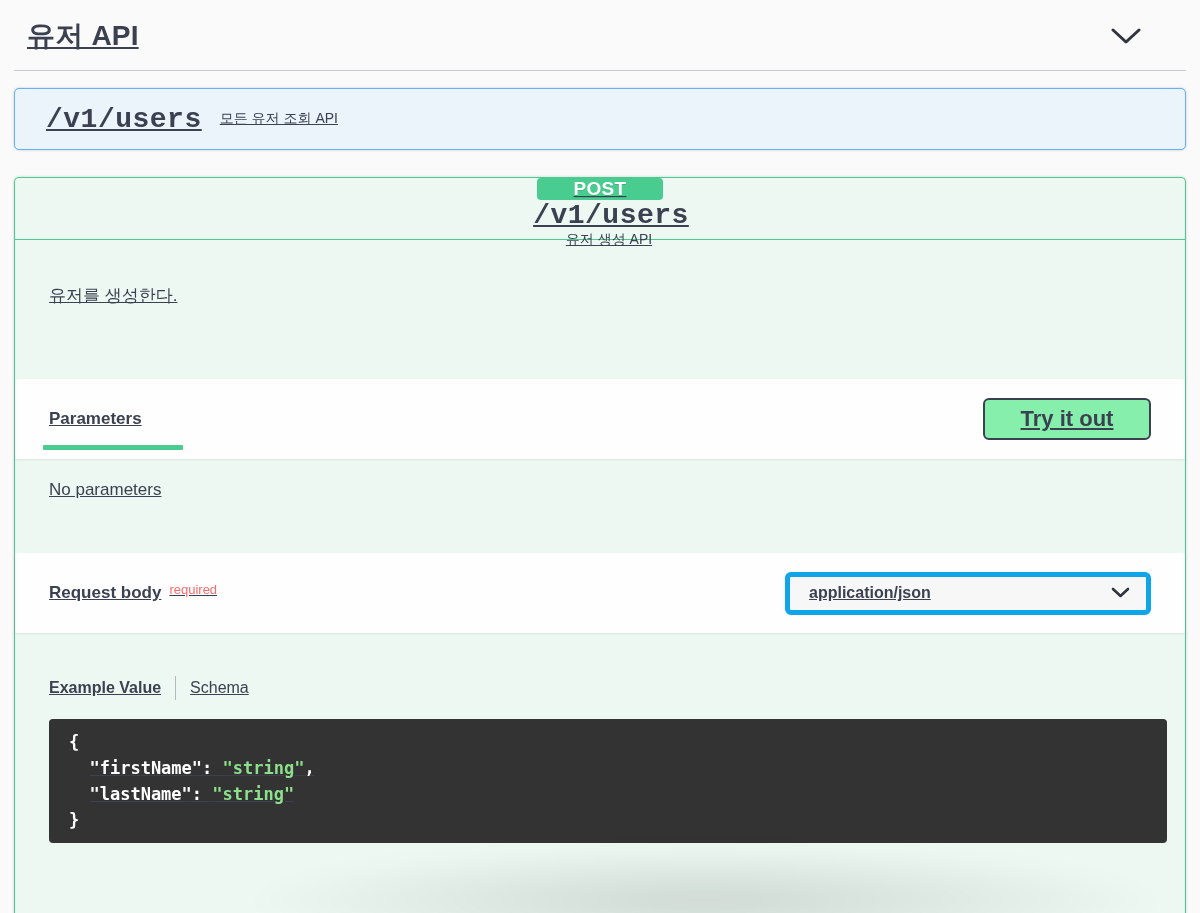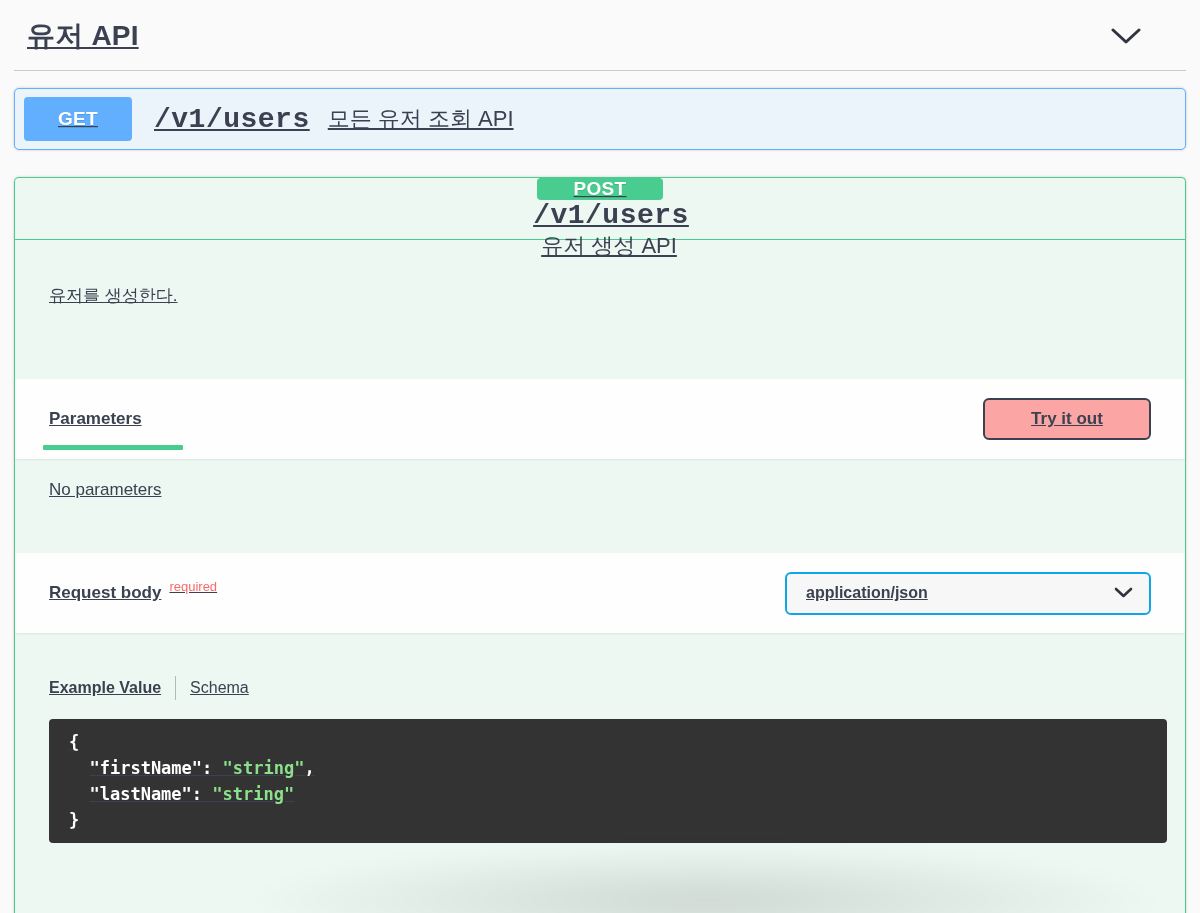--- a/index.html
+++ b/index.html
@@ -22,37 +22,37 @@
   .opblock.post{ margin-top:27px; background:#edf8f2; border:1px solid var(--post); border-bottom:none; height:792px; border-radius:5px 5px 0 0; }
 
   .summary{ display:flex; align-items:center; padding:0 9px; height:60px; cursor:pointer; }
   .post .summary{ border-bottom:1px solid var(--post); height:62px;flex-direction:column; }
   .method-badge{ display:inline-flex; align-items:center; justify-content:center; height:44px; border-radius:4px;
                  color:#fff; font-size:19px; font-weight:700; text-shadow:0 1px 0 rgba(0,0,0,.12); letter-spacing:.3px; }
   .get-badge{ width:108px; background:var(--get); }
   .post-badge{ width:126px; background:var(--post); }
   .summary-path{ font-family:"Liberation Mono","DejaVu Sans Mono",monospace; font-weight:700; font-size:28px;
                  letter-spacing:.5px; color:var(--heading-text); margin-left:22px; }
-  .summary-desc{ font-size:22px; color:var(--heading-text); margin-left:18px; }
+  .summary-desc{ font-size:14px; color:var(--heading-text); margin-left:18px; }
 
   
   .op-desc{ height:127px; padding:44px 34px; font-size:17px; color:var(--heading-text); }
   .sec-header{ height:80px; background:rgba(255,255,255,.85); box-shadow:0 1px 2px rgba(0,0,0,.08);
                display:flex; align-items:center; justify-content:space-between; padding:0 34px; position:relative;margin-top:12px; }
   .tab-wrap{ position:relative; font-size:17px; font-weight:700; color:var(--heading-text); cursor:pointer; }
   .tab-underline{ position:absolute; left:-6px; bottom:-21px; width:140px; height:5px; background:var(--post); border-radius:1px; }
-  .try-btn{ font-family:inherit; font-size:17px; font-weight:700; color:var(--heading-text); background:#fca5a5;
+  .try-btn{ font-family:inherit; font-size:22px; font-weight:700; color:var(--heading-text); background:#86efac;
             border:2px solid var(--heading-text); border-radius:6px; width:168px; height:42px; cursor:pointer; }
   .no-params{ height:82px; padding:21px 34px; font-size:17px; color:var(--heading-text); }
 
-  .rb-title-wrap{ display:flex; align-items:flex-start; }
+  .rb-title-wrap{ display:flex; align-items:center; }
   .rb-title{ font-size:17px; font-weight:700; color:var(--heading-text); }
   .required-badge{ font-size:13px; color:var(--required-text); margin-left:8px; position:relative; top:-4px; }
   .ct-select{ display:flex; align-items:center; justify-content:space-between; width:366px; height:43px;
-              background:#f7f7f7; border:2px solid #0ea5e9; border-radius:6px; padding:0 16px 0 19px; cursor:pointer; }
+              background:#f7f7f7; border:5px solid #0ea5e9; border-radius:6px; padding:0 16px 0 19px; cursor:pointer; }
   .ct-value{ font-size:16px; font-weight:600; color:var(--heading-text); }
 
   .model-example{ padding:44px 18px 0 34px; }
   .ev-tabs{ display:flex; align-items:center; height:22px; }
   .ev-tab{ font-size:16px; color:var(--heading-text); cursor:pointer; }
   .ev-tab.active{ font-weight:700; }
   .ev-sep{ width:1px; height:24px; background:#b4b8bd; margin:0 14px; }
   .code-block{ margin-top:20px; background:var(--code-background); border-radius:4px; padding:10px 20px; height:124px;
                font-family:"DejaVu Sans Mono","Liberation Mono",monospace; font-size:17px; font-weight:600;
                line-height:26px; color:#ffffff; }
@@ -73,21 +73,20 @@
     <span class="chev-icon">
       <svg width="30" height="17" viewBox="0 0 30 17">
           <polyline points="2,2 15,14 28,2" fill="none" stroke="#2f343f" stroke-width="3" stroke-linecap="round" stroke-linejoin="round"></polyline>
         </svg>
     </span>
   </div>
   <div class="tag-divider"></div>
 
   <section class="opblock get">
     <div class="summary">
-      <span class="method-badge get-badge">GET</span>
       <span class="summary-path">/v1/users</span>
       <span class="summary-desc">모든 유저 조회 API</span>
     </div>
   </section>
 
   <section class="opblock post">
     <div class="summary">
       <span class="method-badge post-badge">POST</span>
       <span class="summary-path">/v1/users</span>
       <span class="summary-desc">유저 생성 API</span>

